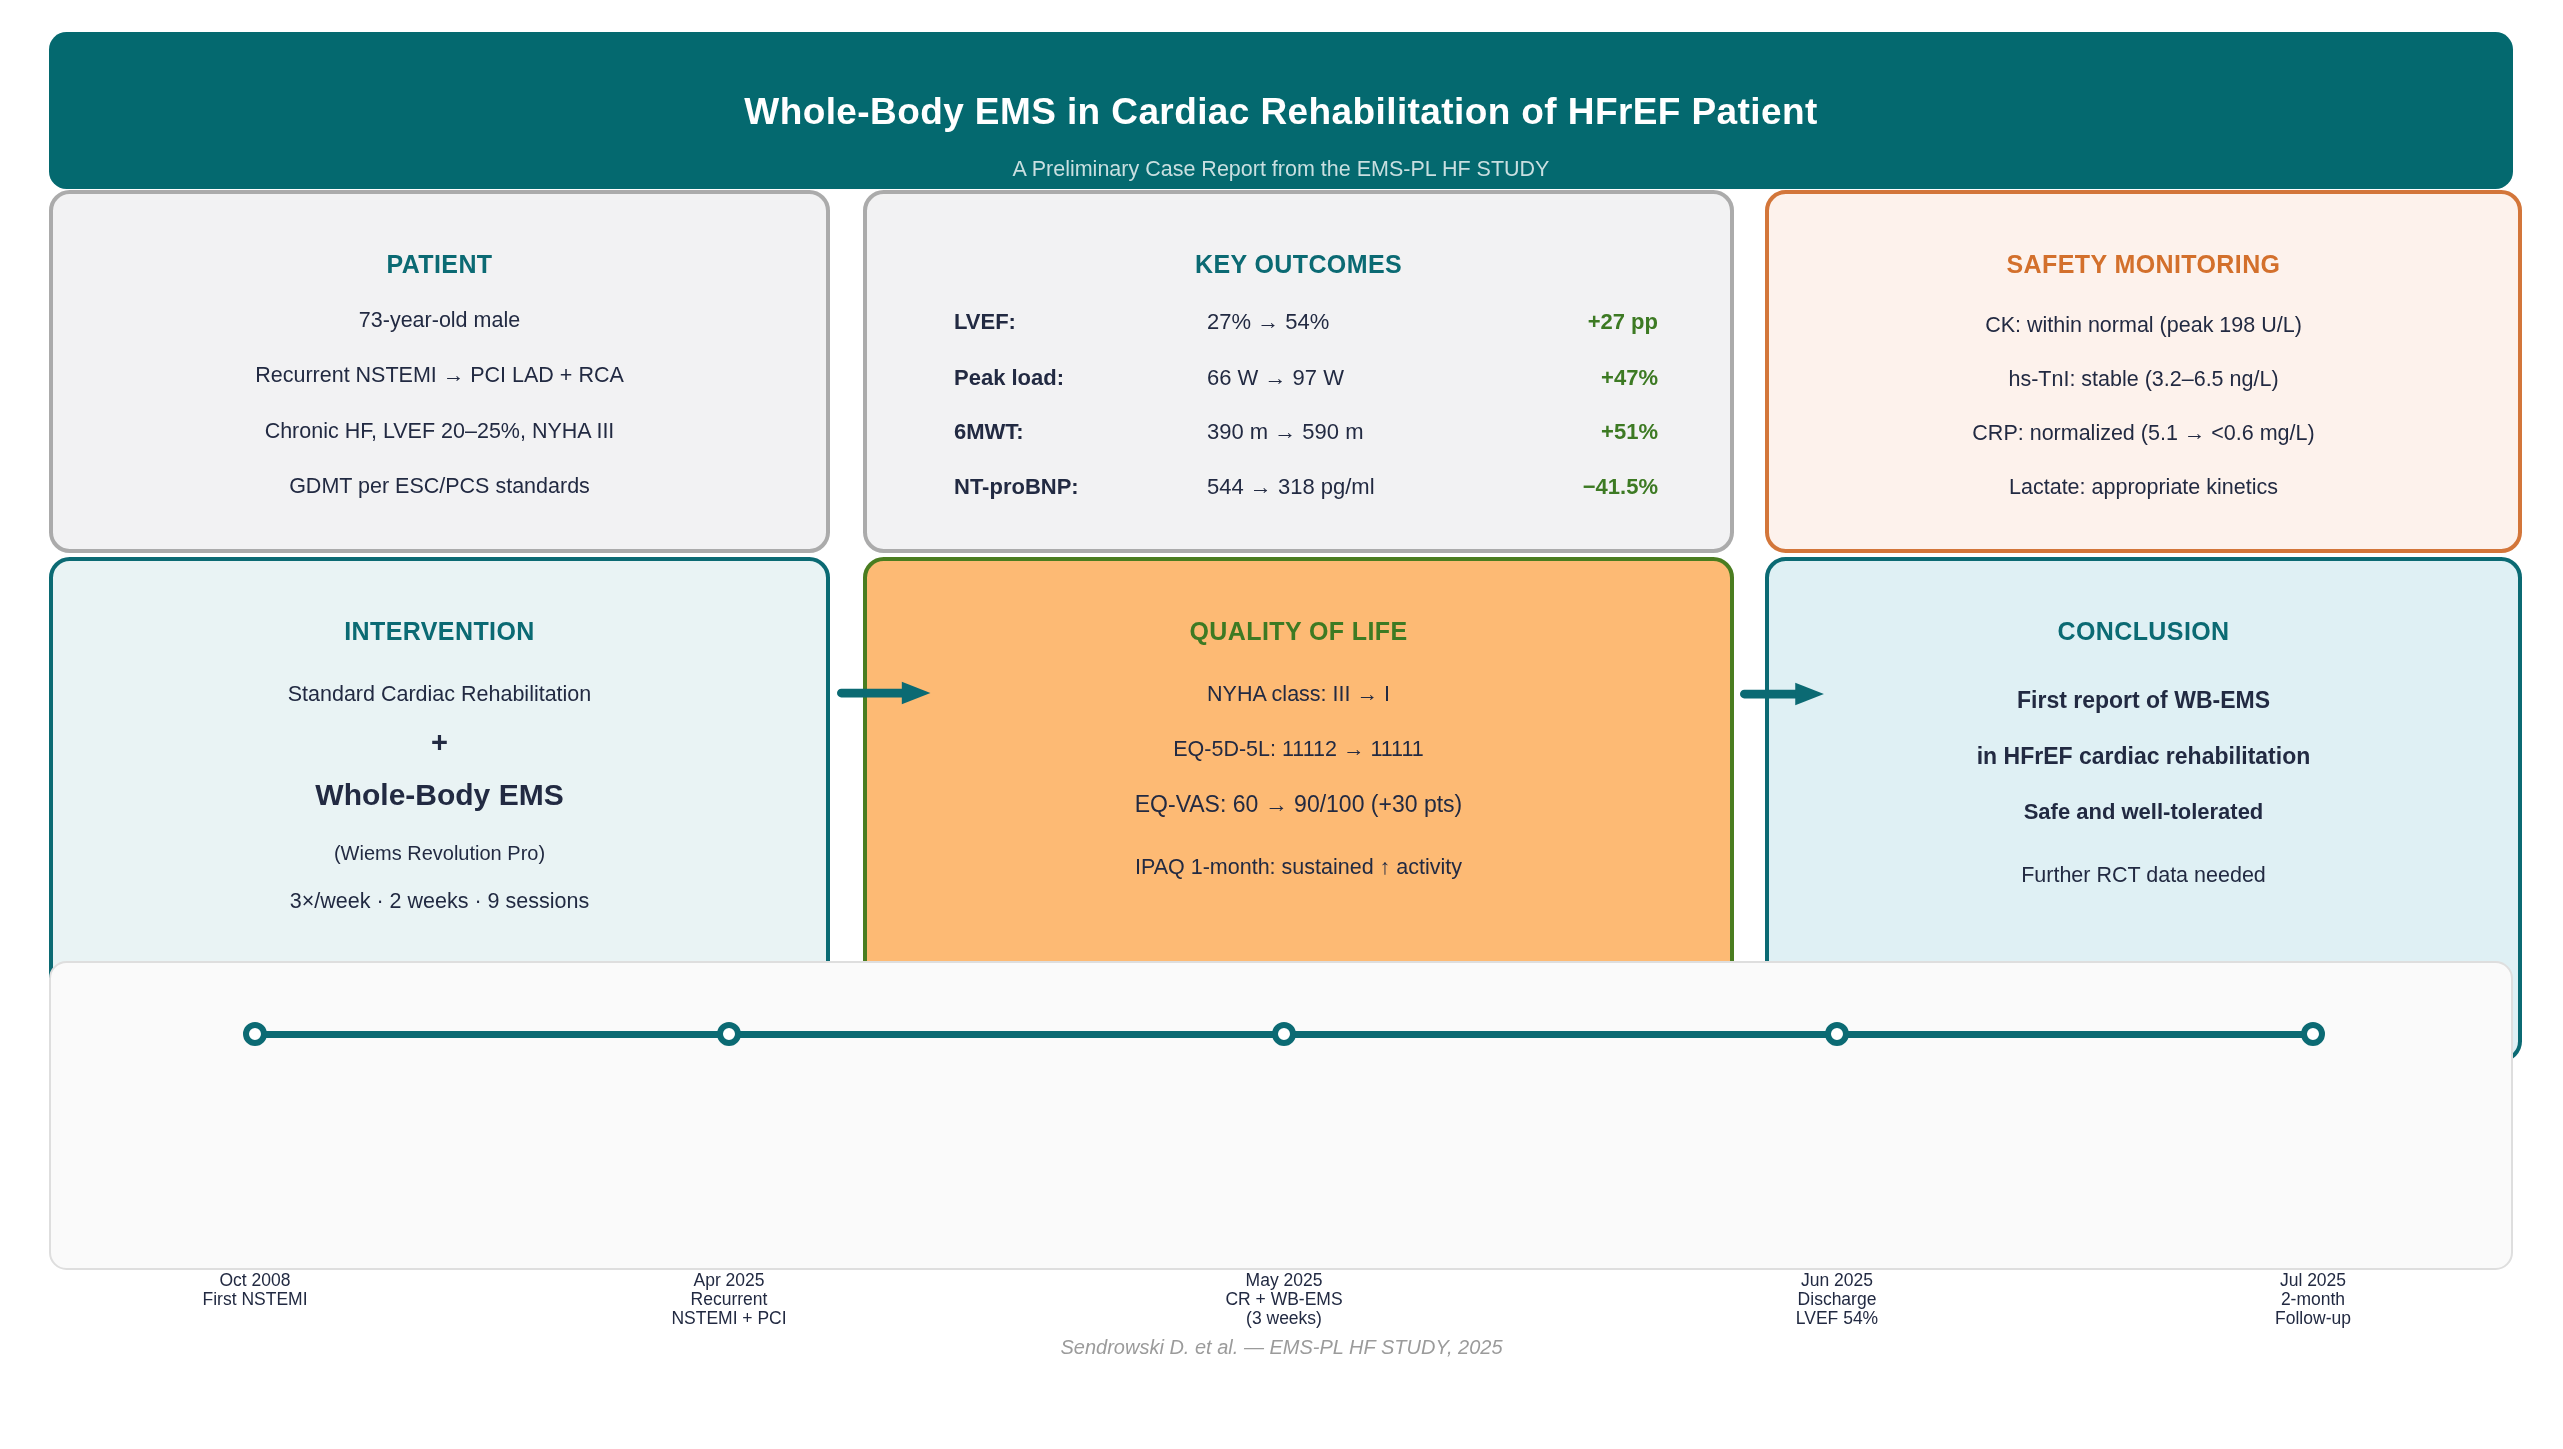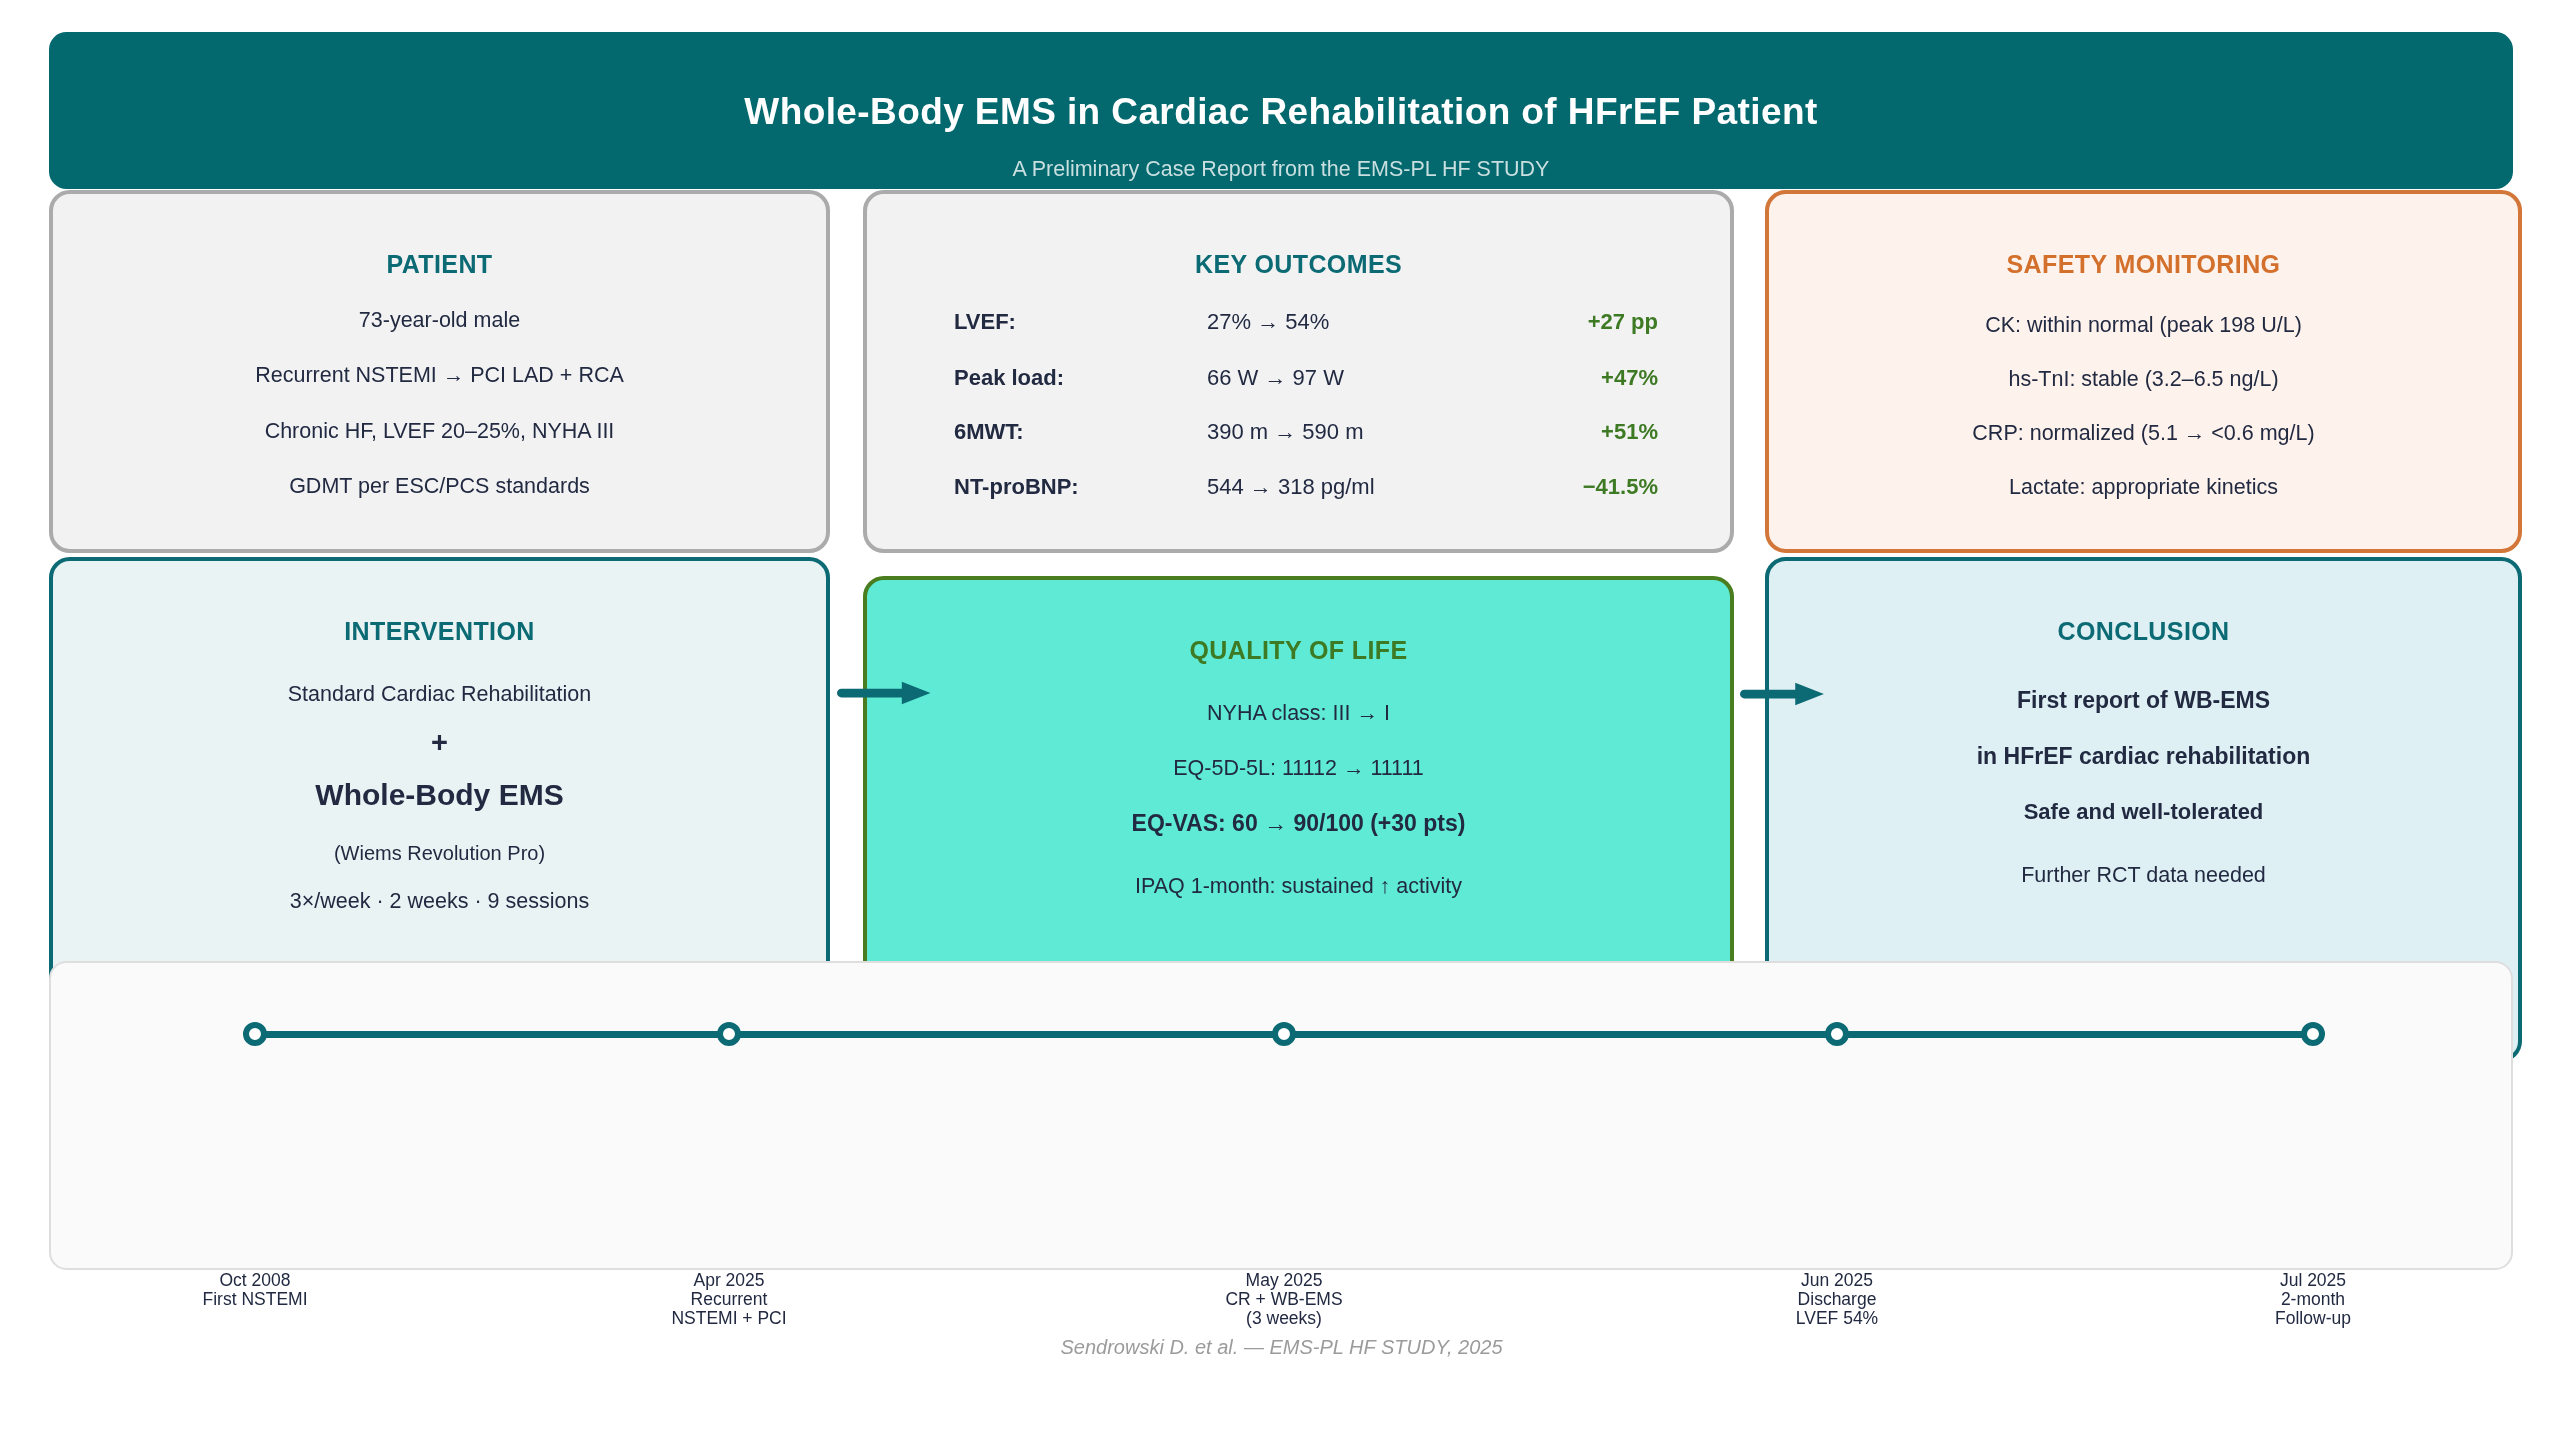--- a/index.html
+++ b/index.html
@@ -22,21 +22,21 @@
   
   .card{position:absolute;border-radius:20.7px;box-sizing:border-box;text-align:center;}
   .row1{top:190px;height:363px;}
   .row2{top:557px;height:505px;}
   .col1{left:49px;width:781px;}
   .col2{left:863px;width:871px;}
   .col3{left:1765px;width:757px;}
   .card.gray{background:#f2f2f3;border:4px solid #ababab;}
   .card.safety{background:#fdf2ec;border:4.8px solid var(--orange-border,#d3763a);}
   .card.intervention{background:#e9f3f4;border:4.8px solid var(--teal,#0b6a73);}
-  .card.quality{background:#5eead4;border:4.8px solid var(--green-border,#4a7d20);margin-top:19px;}
+  .card.quality{background:#fdba74;border:4.8px solid var(--green-border,#4a7d20);}
   .card.conclusion{background:#dff0f4;border:4.8px solid var(--teal,#0b6a73);}
   .card-title{position:absolute;left:0;right:0;top:56px;margin:0;font-size:25px;font-weight:bold;letter-spacing:0.4px;}
   .teal-text{color:var(--teal,#0b6a73);}
   .orange-text{color:var(--orange,#d3702c);}
   .green-text{color:var(--green,#3d7a23);}
   .gray-text{color:var(--muted-gray,#6f7577);}
   .cline{position:absolute;left:32px;right:32px;margin:0;font-size:21.5px;color:var(--navy,#222a42);}
   
   .orow{position:absolute;left:87px;right:72px;display:flex;align-items:baseline;font-size:22px;}
   .olabel{width:253px;text-align:left;font-weight:bold;color:var(--navy,#222a42);}
@@ -127,21 +127,21 @@
     <p class="cline plus-line orange-text" style="top:165px">+</p>
     <p class="cline ems-line orange-text" style="top:217px">Whole-Body EMS</p>
     <p class="cline device-line gray-text" style="top:281px">(Wiems Revolution Pro)</p>
     <p class="cline" style="top:328px">3×/week  ·  2 weeks  ·  9 sessions</p>
   </section>
 
   <section class="card quality row2 col2">
     <h2 class="card-title green-text">QUALITY OF LIFE</h2>
     <p class="cline" style="top:121px">NYHA class:  III  →  I</p>
     <p class="cline" style="top:176px">EQ-5D-5L:  11112  →  11111</p>
-    <p class="cline green-text" style="top:230px;font-weight:bold;font-size:23px">EQ-VAS:  60  →  90/100  (+30 pts)</p>
+    <p class="cline green-text" style="top:230px;font-weight:normal;font-size:23px">EQ-VAS:  60  →  90/100  (+30 pts)</p>
     <p class="cline" style="top:294px">IPAQ 1-month: sustained ↑ activity</p>
   </section>
 
   <section class="card conclusion row2 col3">
     <h2 class="card-title teal-text">CONCLUSION</h2>
     <p class="cline bold-line" style="top:126px">First report of WB-EMS</p>
     <p class="cline bold-line" style="top:182px">in HFrEF cardiac rehabilitation</p>
     <p class="cline gray-text" style="top:302px">Further RCT data needed</p>
     <p class="cline green-text" style="top:238px;font-weight:bold;font-size:22px">Safe and well-tolerated</p>
   </section>

